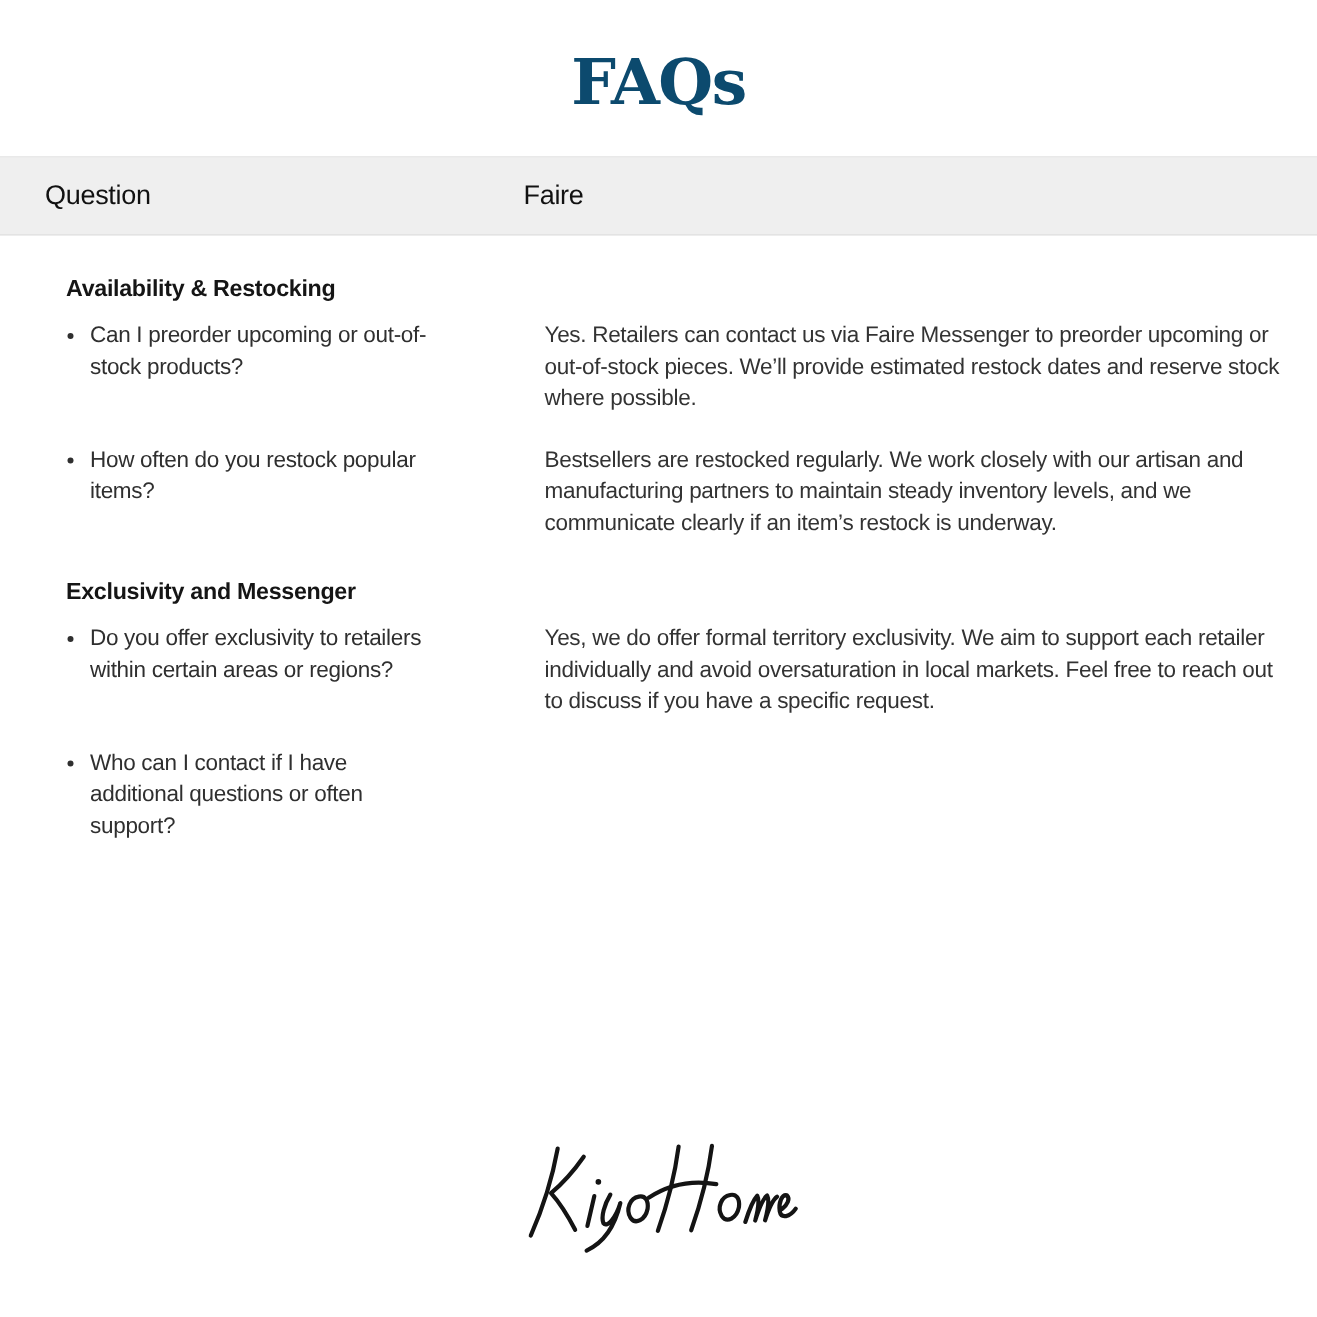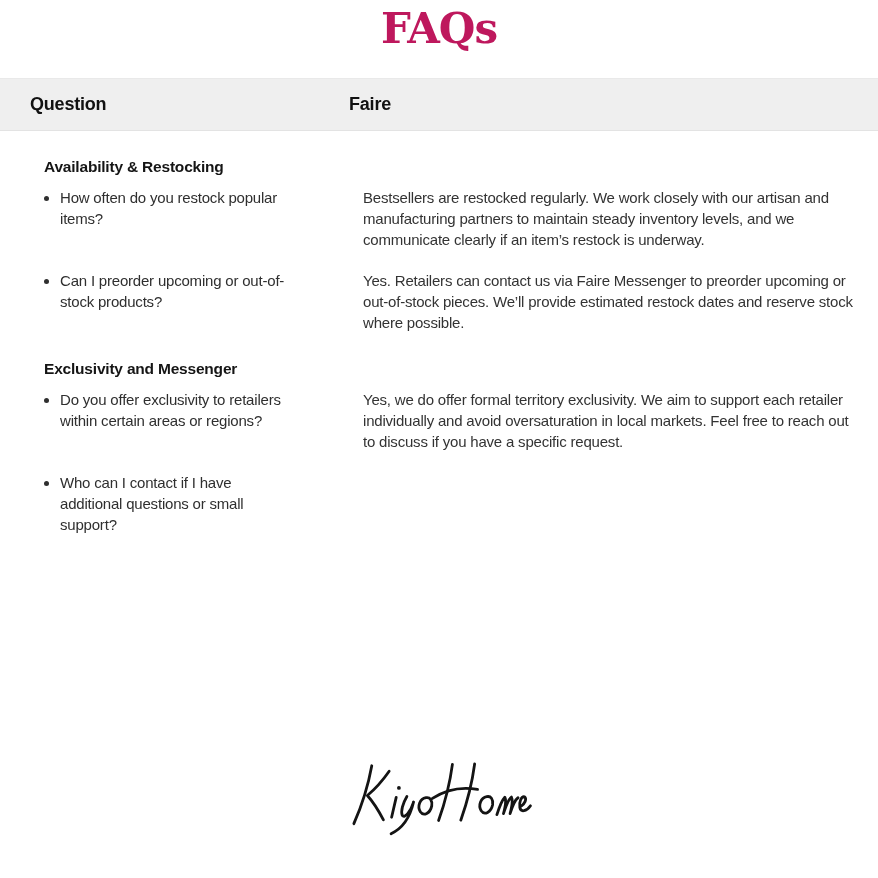--- a/index.html
+++ b/index.html
@@ -9,43 +9,44 @@
     height: 878px;
     margin: 0 auto;
     overflow: hidden;
     font-family: "Liberation Sans", "DejaVu Sans", sans-serif;
     color: #333333;
     position: relative;
   }
 
   
   .page-title {
+    margin-top: 26px;
     text-align: center;
     font-family: "DejaVu Serif", "Liberation Serif", serif;
     font-weight: 700;
     font-size: 42px;
     line-height: 58px;
     letter-spacing: -1px;
-    color: #be185d;
+    color: #0c4a6e;
   }
 
   
   .header-band {
     margin-top: 20px;
     width: 100%;
     background: #efefef;
     border-top: 1px solid #e9e9e9;
     border-bottom: 1px solid #e3e3e3;
     display: flex;
     align-items: center;
     padding: 14px 0 14px 30px;
   }
   .header-band .col-question { width: 319px; }
   .header-band .col-label {
-    font-weight: 700;
+    font-weight: 400;
     font-size: 18px;
     line-height: 23px;
     color: #111111;
     letter-spacing: -0.2px;
   }
 
   
   .content { padding-left: 44px; }
 
   .section-heading {
@@ -113,51 +114,51 @@
   <div class="col-label">Faire</div>
 </div>
 
 <div class="content">
 
   <div class="section-heading">Availability &amp; Restocking</div>
 
   <div class="qa-row">
     <div class="q-cell">
       <ul class="q-list">
-        <li>How often do you restock popular items?</li>
+        <li>Can I preorder upcoming or out-of-stock products?</li>
       </ul>
     </div>
-    <div class="a-cell">Bestsellers are restocked regularly. We work closely with our artisan and manufacturing partners to maintain steady inventory levels, and we communicate clearly if an item’s restock is underway.</div>
+    <div class="a-cell">Yes. Retailers can contact us via Faire Messenger to preorder upcoming or out-of-stock pieces. We’ll provide estimated restock dates and reserve stock where possible.</div>
   </div>
 
   <div class="qa-row">
     <div class="q-cell">
       <ul class="q-list">
-        <li>Can I preorder upcoming or out-of-stock products?</li>
+        <li>How often do you restock popular items?</li>
       </ul>
     </div>
-    <div class="a-cell">Yes. Retailers can contact us via Faire Messenger to preorder upcoming or out-of-stock pieces. We’ll provide estimated restock dates and reserve stock where possible.</div>
+    <div class="a-cell">Bestsellers are restocked regularly. We work closely with our artisan and manufacturing partners to maintain steady inventory levels, and we communicate clearly if an item’s restock is underway.</div>
   </div>
 
   <div class="section-heading">Exclusivity and Messenger</div>
 
   <div class="qa-row">
     <div class="q-cell">
       <ul class="q-list">
         <li>Do you offer exclusivity to retailers within certain areas or regions?</li>
       </ul>
     </div>
     <div class="a-cell">Yes, we do offer formal territory exclusivity. We aim to support each retailer individually and avoid oversaturation in local markets. Feel free to reach out to discuss if you have a specific request.</div>
   </div>
 
 
   <div class="qa-row">
     <div class="q-cell">
       <ul class="q-list">
-        <li>Who can I contact if I have additional questions or small support?</li>
+        <li>Who can I contact if I have additional questions or often support?</li>
       </ul>
     </div>
   </div>
 
 </div>
 
 <div class="signature-wrap">
   <svg class="signature-svg" width="192" height="79" viewBox="0 0 232 96" role="img" aria-label="Kiyo Home">
 
     <path d="M35 8 C31 28 24 52 12 78"></path>

